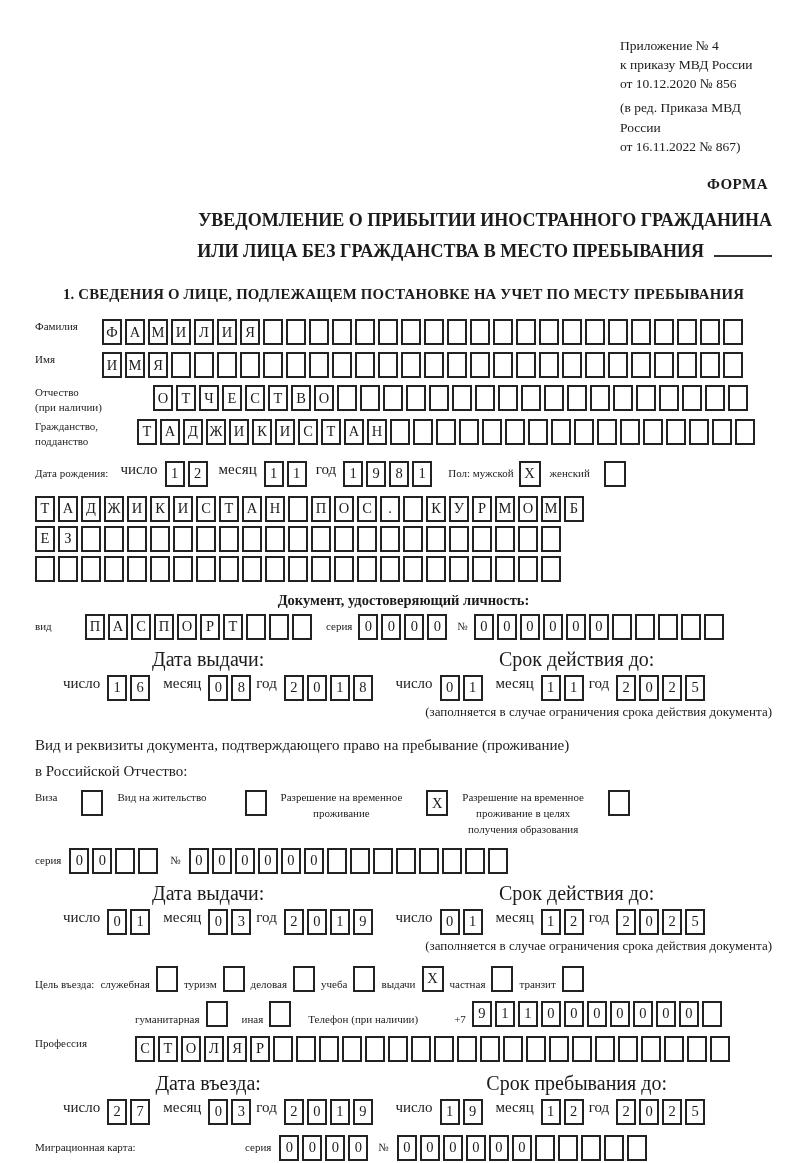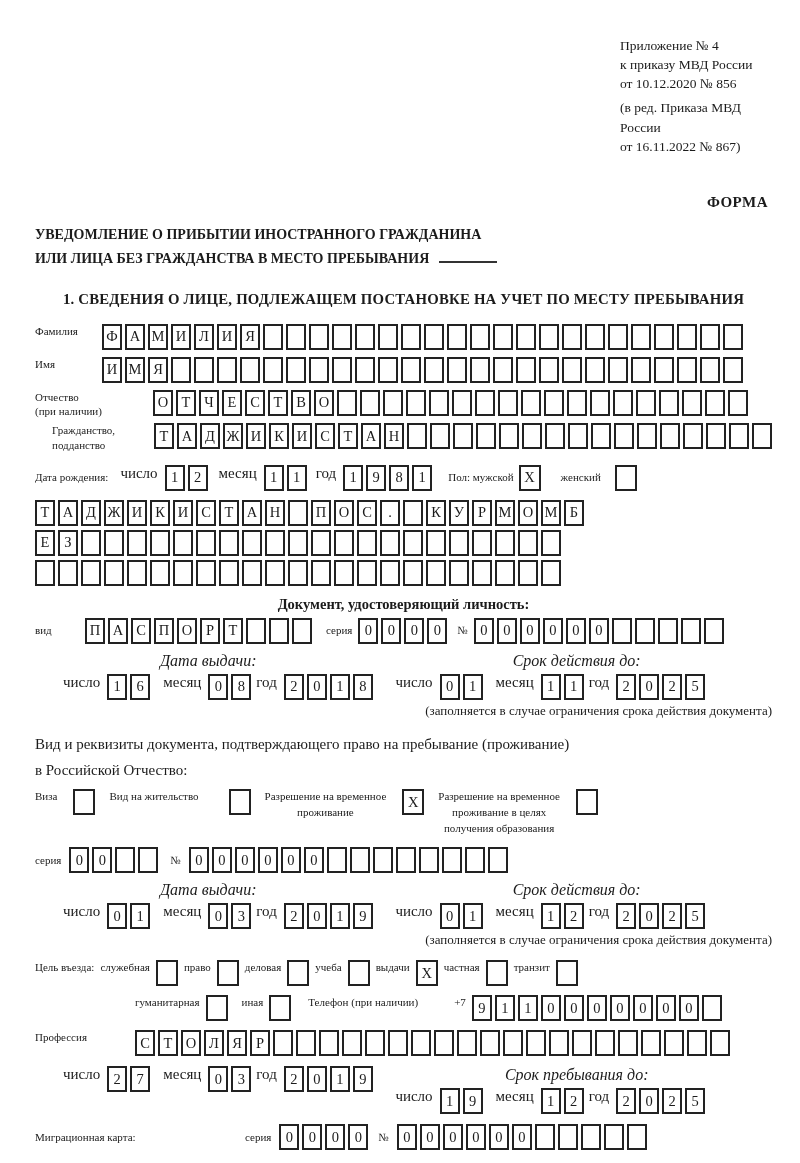--- a/index.html
+++ b/index.html
@@ -4,22 +4,22 @@
 <style>
   * { margin:0; padding:0; box-sizing:border-box; }
   html,body { background:#ffffff; }
   .page {
     width:800px; height:1163px; background:#fff; color:#1b1b1b;
     font-family:"Liberation Serif", serif; font-size:15px;
     padding:36px 28px 0 35px; overflow:hidden; position:relative;
   }
   .annex { margin-left:585px; font-size:13.5px; line-height:1.42; }
   .annex .grp2 { margin-top:5px; }
-  .forma { text-align:right; font-weight:bold; font-size:15px; margin-top:38px; letter-spacing:.5px; margin-right:4px; }
-  .title { text-align:left; font-weight:bold; font-size:14px; line-height:1.7; margin-top:12px; }
+  .forma { text-align:right; font-weight:bold; font-size:15px; margin-top:20px; letter-spacing:.5px; margin-right:4px; }
+  .title { text-align:right; font-weight:bold; font-size:18px; line-height:1.7; margin-top:12px; }
   .blank-line { display:inline-block; width:58px; border-bottom:2px solid #333; height:14px; margin-left:10px; }
   .section-title { text-align:center; font-weight:bold; font-size:14.8px; margin-top:20px; letter-spacing:.2px; }
 
   .frow { display:flex; align-items:flex-start; margin-top:7px; }
   .lbl { font-size:11px; line-height:1.35; white-space:pre-line; flex-shrink:0; }
   .cells { display:flex; gap:3px; flex-wrap:nowrap; }
   .cell {
     width:20px; height:26px; border:2px solid #222; background:#fff;
     display:inline-flex; align-items:center; justify-content:center;
     font-size:14.5px; font-family:"Liberation Serif", serif; flex-shrink:0;
@@ -28,27 +28,27 @@
     width:22px; height:26px; border:2px solid #222; background:#fff;
     display:inline-flex; align-items:center; justify-content:center;
     font-size:14.5px; flex-shrink:0;
   }
   .dg { display:flex; gap:5px; }
   .dg .w { margin-right:2px; }
   .center-b { text-align:center; font-weight:bold; font-size:14.5px; margin-top:10px; }
   .datecols { display:flex; margin-top:8px; }
   .dc-l { width:47%; }
   .dc-r { width:53%; }
-  .dc-h { text-align:center; font-size:16px; margin-bottom:4px;font-style:italic; }
+  .dc-h { text-align:center; font-size:20px; margin-bottom:4px; }
   .note { text-align:right; font-size:13px; margin-top:3px; }
   .intro { margin-top:12px; line-height:1.75; white-space:pre-line; }
   .opts { display:flex; align-items:flex-start; margin-top:6px; gap:14px; }
-  .opt { display:flex; align-items:flex-start; gap:16px; }
+  .opt { display:flex; align-items:flex-start; gap:24px; }
   .opt .ml { white-space:pre-line; text-align:center; line-height:1.45; }
-  .prow { display:flex; align-items:flex-start; margin-top:9px; gap:6px; flex-wrap:nowrap; }
+  .prow { display:flex; align-items:flex-end; margin-top:9px; gap:6px; flex-wrap:nowrap; }
 </style>
 </head>
 <body>
 
 <div class="page">
 
   <div class="annex">
     <div>Приложение № 4</div>
     <div>к приказу МВД России</div>
     <div>от 10.12.2020 № 856</div>
@@ -159,21 +159,21 @@
         <span class="cell"></span>
         <span class="cell"></span>
         <span class="cell"></span>
         <span class="cell"></span>
         <span class="cell"></span>
         <span class="cell"></span>
         <span class="cell"></span>
       </div>
   </div>
 
-  <div class="frow" style="margin-top:4px;margin-left:17px;">
+  <div class="frow" style="margin-top:4px;">
     <span class="lbl" style="width:102px;">Гражданство,
 подданство</span>
     <div class="cells">
         <span class="cell">Т</span>
         <span class="cell">А</span>
         <span class="cell">Д</span>
         <span class="cell">Ж</span>
         <span class="cell">И</span>
         <span class="cell">К</span>
         <span class="cell">И</span>
@@ -216,21 +216,21 @@
       <span class="w" style="margin-left:4px;">год</span>
       <div class="cells">
           <span class="cell">1</span>
           <span class="cell">9</span>
           <span class="cell">8</span>
           <span class="cell">1</span>
         </div>
     </div>
     <span class="lbl" style="margin-left:16px;">Пол: мужской</span>
     <span class="cbx" style="margin-left:5px;">X</span>
-    <span class="lbl" style="margin-left:20px;">женский</span>
+    <span class="lbl" style="margin-left:9px;">женский</span>
     <span class="cbx" style="margin-left:14px;"></span>
   </div>
 
   <div class="frow" style="margin-top:9px;">
     <div>
       <div class="cells" style="margin-bottom:4px;">
           <span class="cell">Т</span>
           <span class="cell">А</span>
           <span class="cell">Д</span>
           <span class="cell">Ж</span>
@@ -492,21 +492,21 @@
           </div>
       </div>
     </div>
   </div>
   <div class="note">(заполняется в случае ограничения срока действия документа)</div>
 
   <div class="prow" style="margin-top:12px;">
     <span class="lbl">Цель въезда:</span>
     <span class="lbl">служебная</span>
     <span class="cbx"></span>
-    <span class="lbl">право</span>
+    <span class="lbl">туризм</span>
     <span class="cbx"></span>
     <span class="lbl">деловая</span>
     <span class="cbx"></span>
     <span class="lbl">учеба</span>
     <span class="cbx"></span>
     <span class="lbl">выдачи</span>
     <span class="cbx">X</span>
     <span class="lbl">частная</span>
     <span class="cbx"></span>
     <span class="lbl">транзит</span>
@@ -562,20 +562,21 @@
         <span class="cell"></span>
         <span class="cell"></span>
         <span class="cell"></span>
         <span class="cell"></span>
         <span class="cell"></span>
       </div>
   </div>
 
   <div class="datecols" style="margin-top:10px;">
     <div class="dc-l">
+      <div class="dc-h">Дата въезда:</div>
       <div class="dg" style="margin-left:28px;">
         <span class="w">число</span>
         <div class="cells">
             <span class="cell">2</span>
             <span class="cell">7</span>
           </div>
         <span class="w" style="margin-left:8px;">месяц</span>
         <div class="cells">
             <span class="cell">0</span>
             <span class="cell">3</span>

